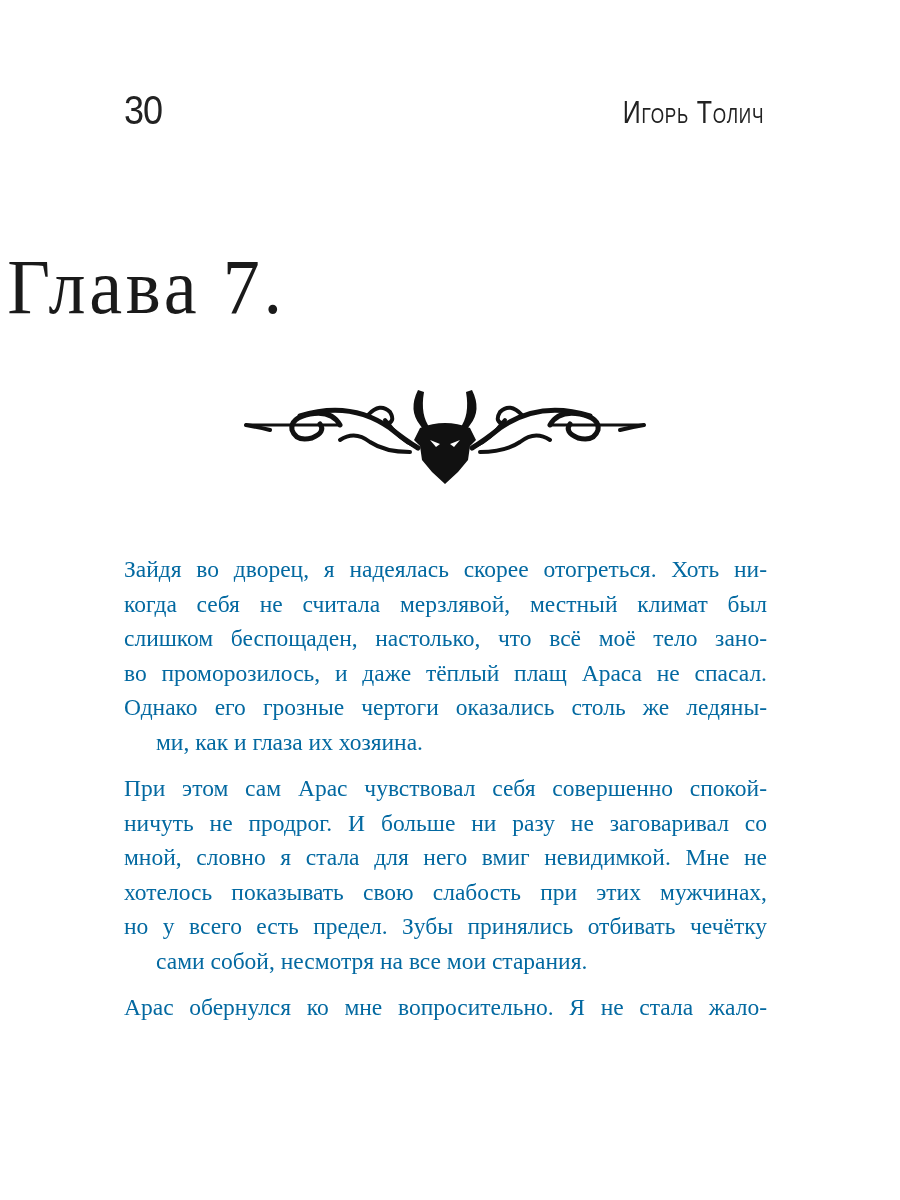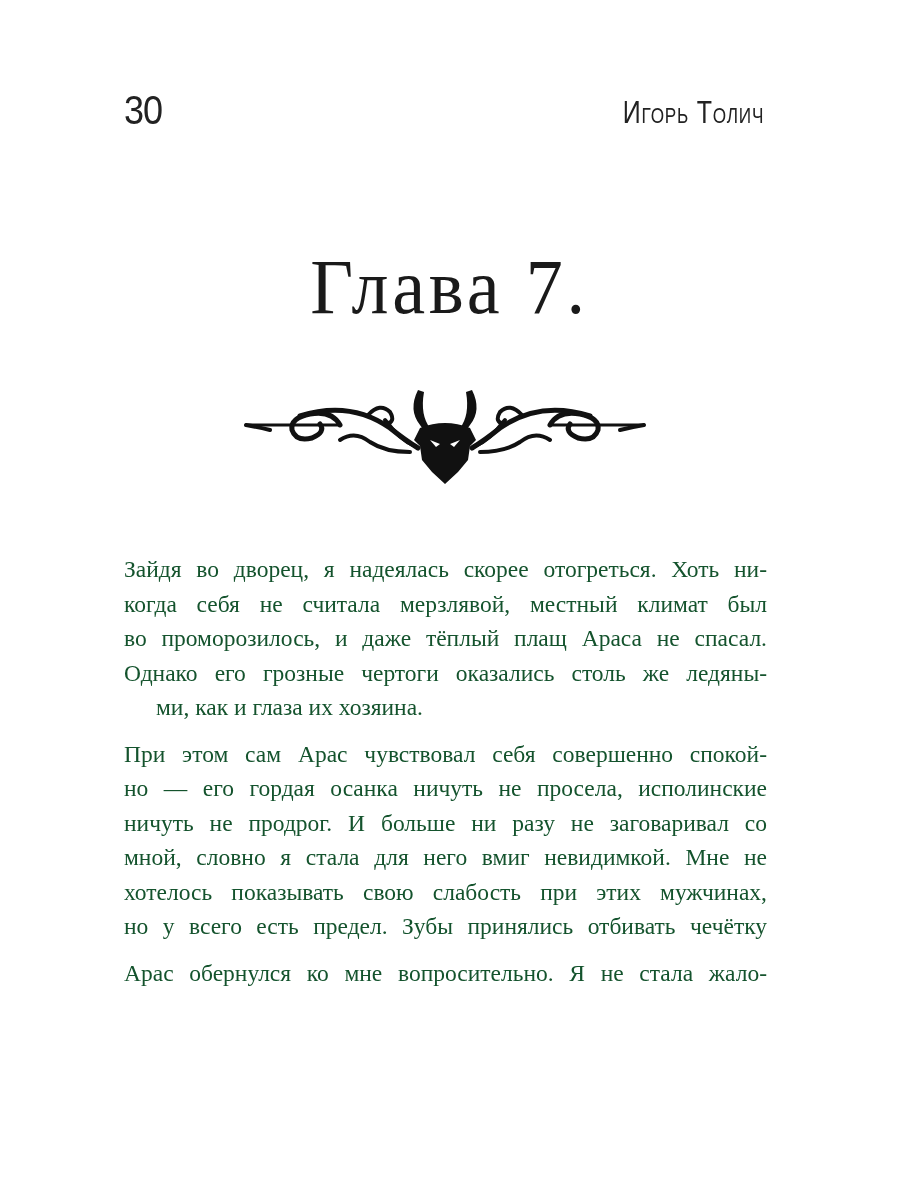--- a/index.html
+++ b/index.html
@@ -45,21 +45,20 @@
       letter-spacing: 1px;
       transform: scaleX(0.78);
       transform-origin: right top;
       font-variant: small-caps;
     }
     .chapter-title {
       position: absolute;
       top: 248px;
       left: 0;
       width: 900px;
-      text-align: center;
       font-family: "Liberation Serif", serif;
       font-size: 78px;
       letter-spacing: 4px;
       color: #1a1a1a;
       line-height: 1;
     }
     .chapter-title .title-inner {
       display: inline-block;
       transform: scaleX(0.95);
     }
@@ -71,21 +70,21 @@
       height: 110px;
     }
     .body-text {
       position: absolute;
       top: 552px;
       left: 124px;
       width: 643px;
       font-family: "Liberation Serif", serif;
       font-size: 23.5px;
       line-height: 34.5px;
-      color: #14532d;
+      color: #0369a1;
     }
     .body-text p {
       margin: 0 0 12px 0;
       text-align: justify;
     }
     .line {
       display: block;
       text-align: justify;
       text-align-last: justify;
       white-space: nowrap;
@@ -137,28 +136,29 @@
       <path d="M190 60 L200 64 L196 67 Z"></path>
       <path d="M220 60 L210 64 L214 67 Z"></path>
     </g>
   </svg>
 </div>
 
 <div class="body-text">
   <p>
     <span class="line">Зайдя во дворец, я надеялась скорее отогреться. Хоть ни-</span>
     <span class="line">когда себя не считала мерзлявой, местный климат был</span>
+    <span class="line">слишком беспощаден, настолько, что всё моё тело зано-</span>
     <span class="line">во проморозилось, и даже тёплый плащ Араса не спасал.</span>
     <span class="line">Однако его грозные чертоги оказались столь же ледяны-</span>
     <span class="line last">ми, как и глаза их хозяина.</span>
   </p>
   <p>
     <span class="line">При этом сам Арас чувствовал себя совершенно спокой-</span>
-    <span class="line">но — его гордая осанка ничуть не просела, исполинские</span>
     <span class="line">ничуть не продрог. И больше ни разу не заговаривал со</span>
     <span class="line">мной, словно я стала для него вмиг невидимкой. Мне не</span>
     <span class="line">хотелось показывать свою слабость при этих мужчинах,</span>
     <span class="line">но у всего есть предел. Зубы принялись отбивать чечётку</span>
+    <span class="line last">сами собой, несмотря на все мои старания.</span>
   </p>
   <p>
     <span class="line">Арас обернулся ко мне вопросительно. Я не стала жало-</span>
   </p>
 </div>
 
 </body></html>

